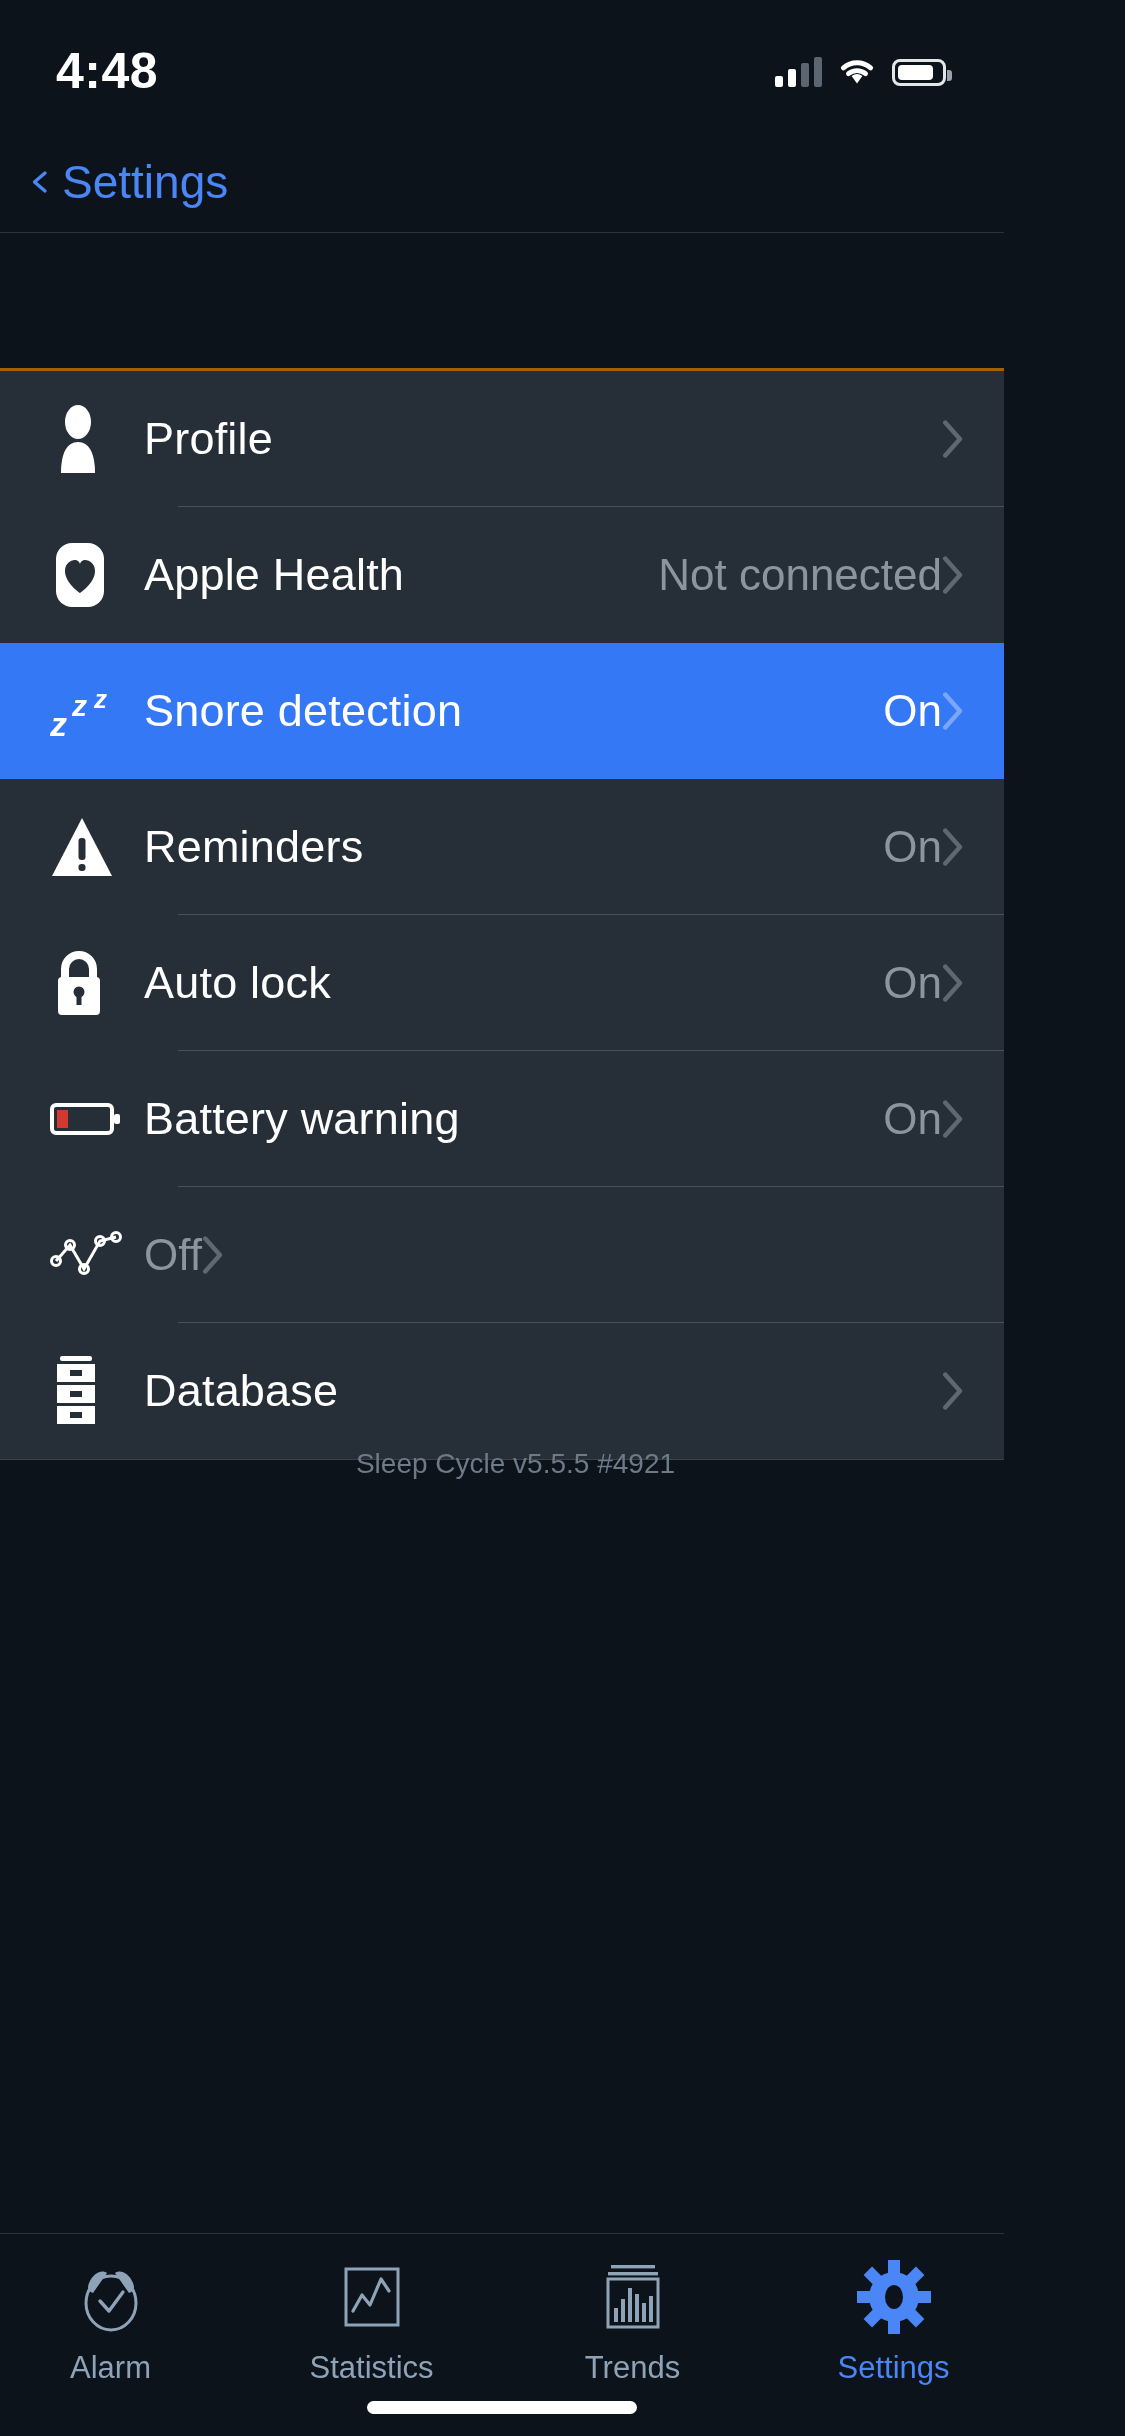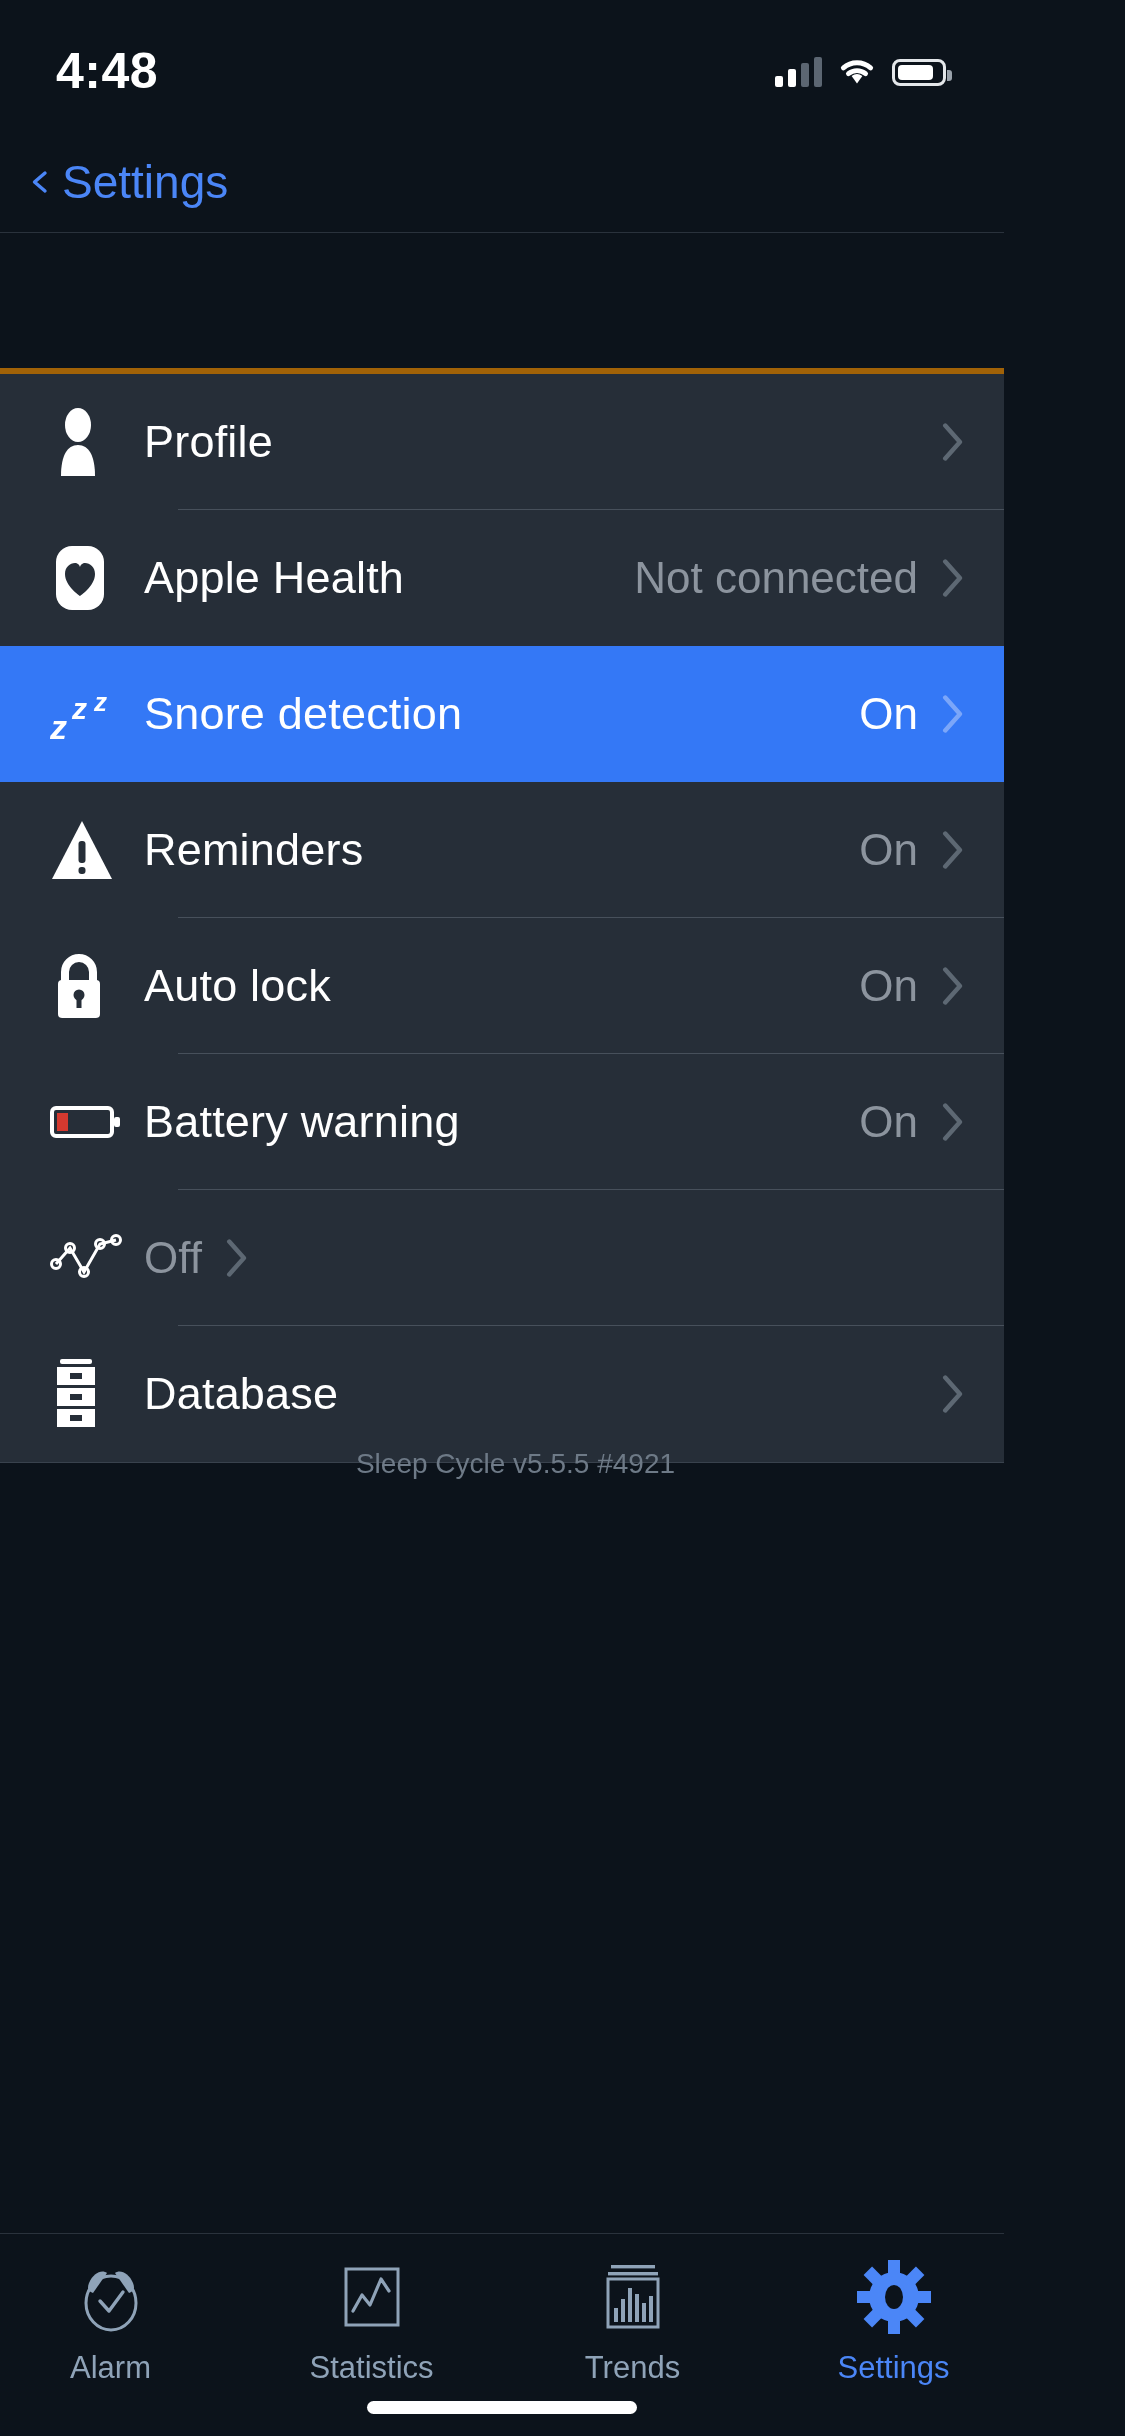--- a/index.html
+++ b/index.html
@@ -49,21 +49,21 @@
   .gap-band{
     position:absolute; top:232px; left:0; right:0; height:136px;
     background:#0c131b;
     border-top:1px solid #2a323c;
   }
 
   
   .table{
     position:absolute; top:368px; left:0; right:0;
     background:#262e38;
-    border-top:6px solid #a16207;
+    border-top:3px solid #a16207;
     border-bottom:1px solid #39424d;
   }
   .row{
     position:relative; display:flex; align-items:center; height:136px;
     padding:0 40px 0 36px; background:#262e38;
   }
   .row.selected{ background:#3478f6; }
   .row .sep{
     position:absolute; left:178px; right:0; bottom:0; height:1px; background:#47505b;
   }
@@ -71,21 +71,21 @@
 
   .ico{
     width:108px; min-width:108px; height:80px;
     display:flex; align-items:center; justify-content:flex-start; padding-left:14px;
   }
   .ico svg{ display:block; }
   .row-label{
     flex:1; color:#ffffff; font-size:45px; letter-spacing:0.2px;
   }
   .row-value{
-    color:#8c949e; font-size:44px; margin-right:24px;
+    color:#8c949e; font-size:44px; 
   }
   .row.selected .row-value{ color:#ffffff; }
   .row-chev{ width:22px; height:38px; }
 
   
   .version{
     position:absolute; top:1448px; left:0; right:0; text-align:center;
     color:#6e7a87; font-size:28px;padding-left:27px;
   }
 

